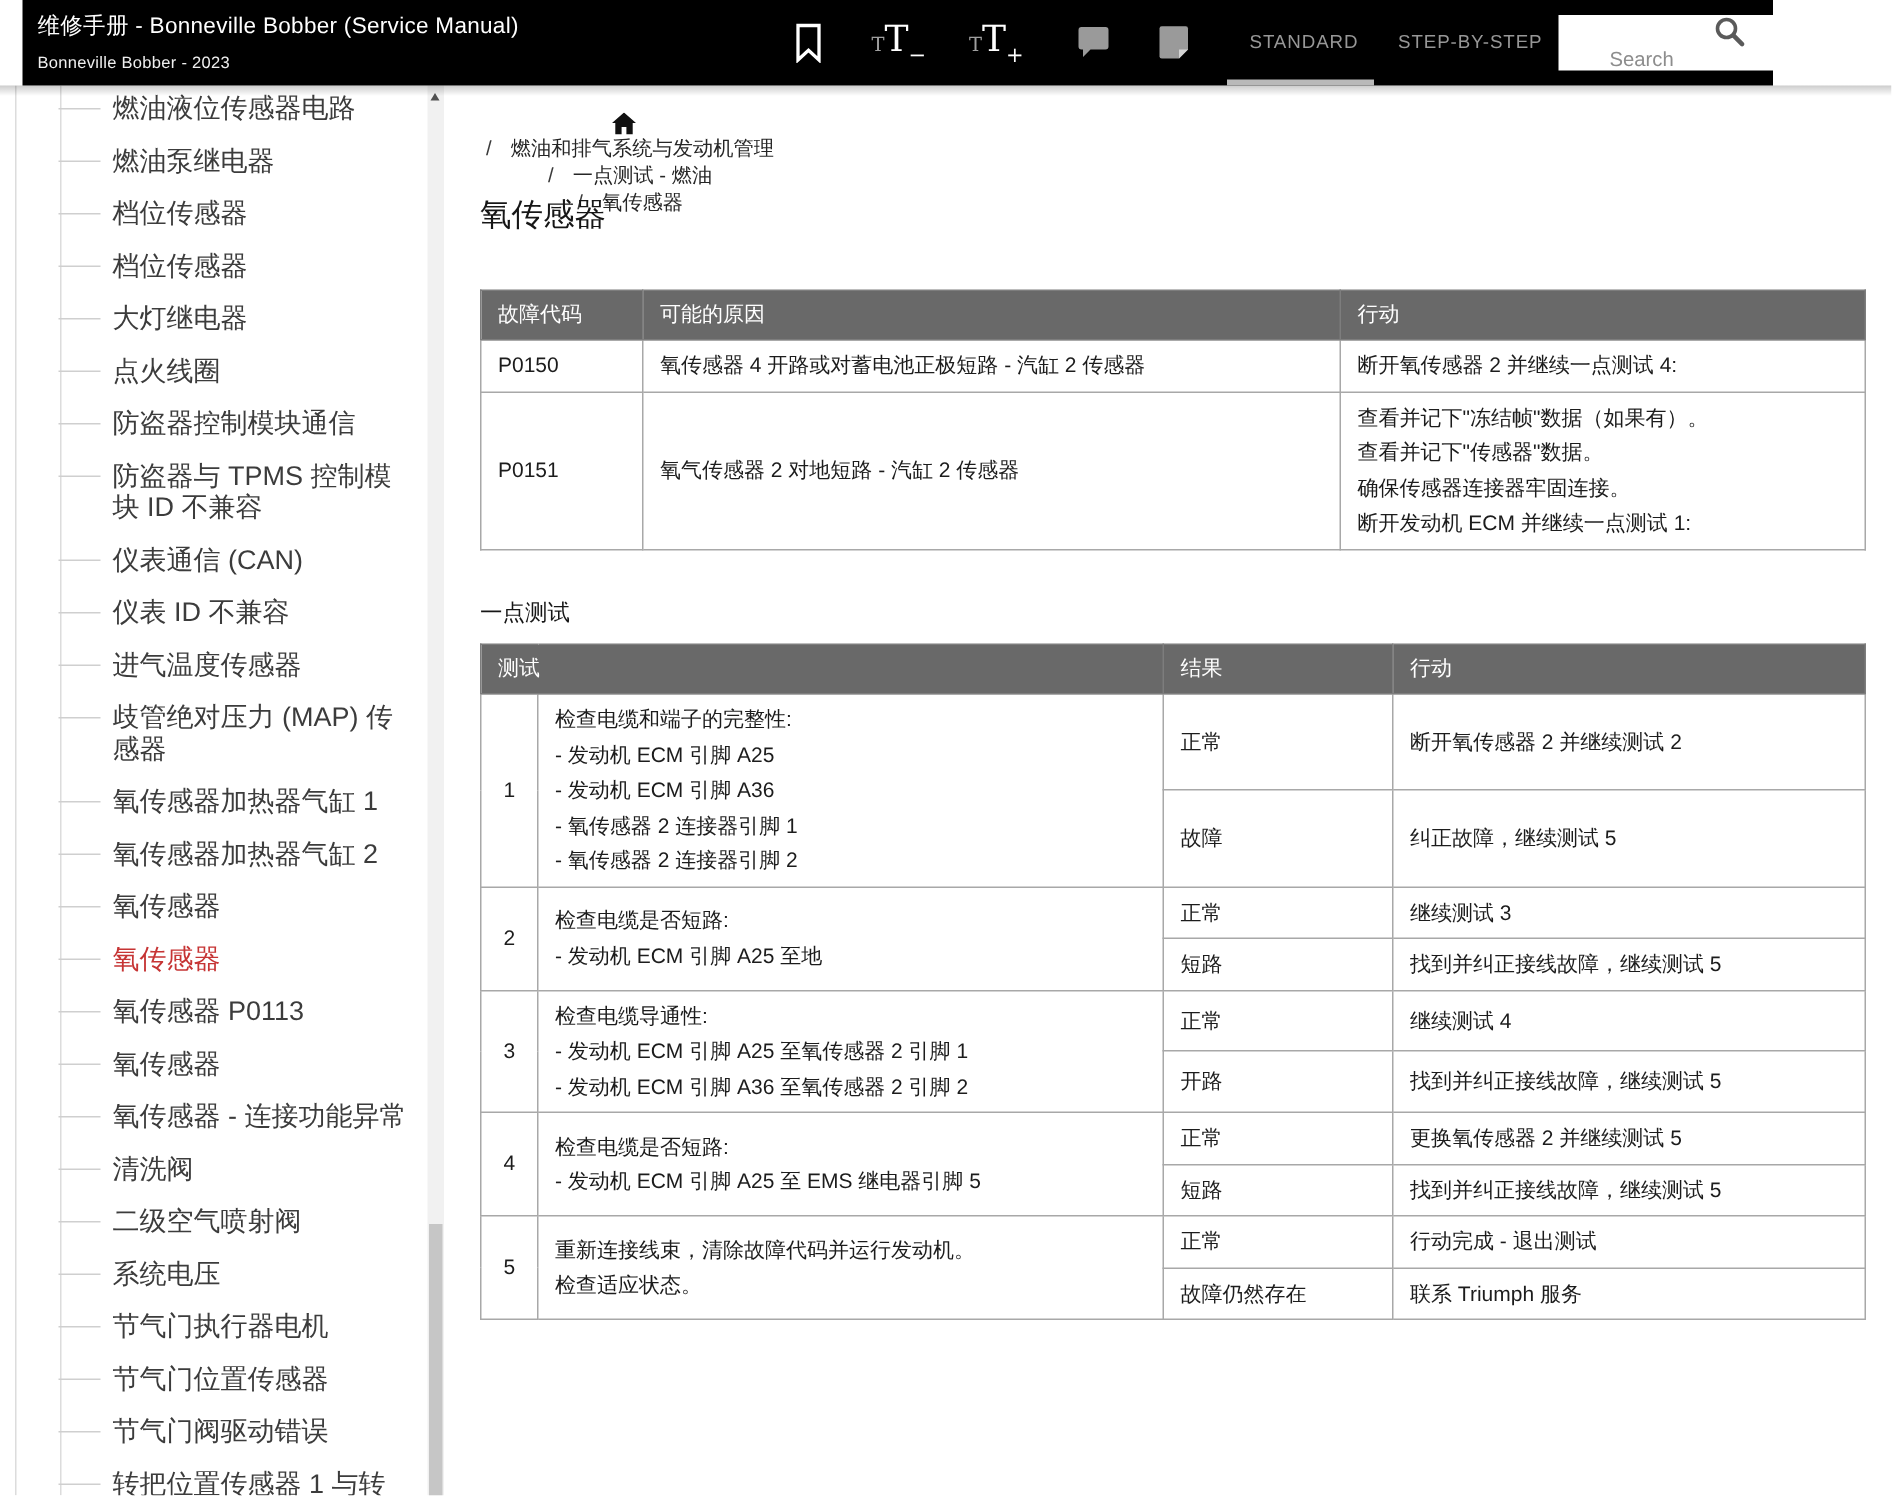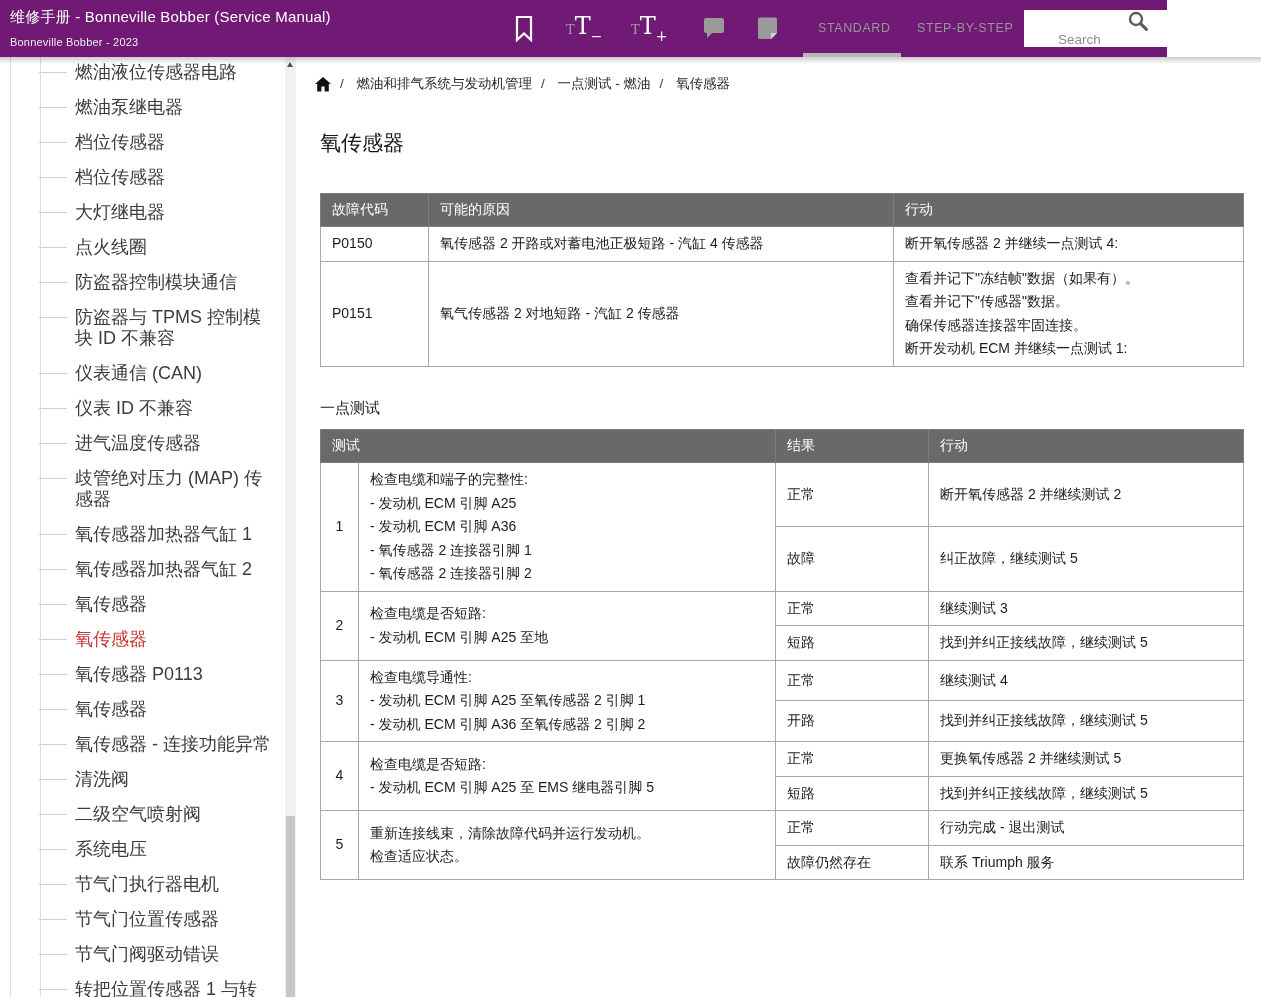--- a/index.html
+++ b/index.html
@@ -1,21 +1,21 @@
 <!DOCTYPE html>
 <html><head>
 <meta charset="utf-8">
 <style>
   *{box-sizing:border-box;margin:0;padding:0;}
   html,body{width:1261px;height:997px;overflow:hidden;background:#fff;
     font-family:"Liberation Sans",sans-serif;}
   #app{position:relative;width:1261px;height:997px;}
 
   
-  .header{position:absolute;top:0;left:0;width:1167px;height:57px;background:#701a75;z-index:5;}
+  .header{position:absolute;top:0;left:15px;width:1167px;height:57px;background:#000000;z-index:5;}
   .header-shadow{position:absolute;top:57px;left:0;width:1261px;height:7px;z-index:4;
     background:linear-gradient(to bottom,rgba(0,0,0,.20),rgba(0,0,0,0));}
   .titles{position:absolute;left:10px;top:8px;color:#fff;}
   .title{font-size:15px;letter-spacing:.2px;}
   .subtitle{font-size:11px;margin-top:9px;color:#efefef;letter-spacing:.2px;}
   .hicon{position:absolute;cursor:pointer;}
   .tt{font-family:"DejaVu Serif",serif;color:#fff;cursor:pointer;position:absolute;top:12px;}
   .tt .s{font-size:13px;color:#9f9f9f;}
   .tt .b{font-size:24px;}
   .tt .m{font-size:14px;vertical-align:-7px;}
@@ -37,21 +37,21 @@
     margin-bottom:14px;cursor:pointer;}
   .tree li::before{content:"";position:absolute;left:-36px;top:10px;width:28px;height:1px;background:#cfcfcf;}
   .scrollbar{position:absolute;left:285px;top:57px;width:11px;height:940px;background:#f1f1f1;}
   .sb-arrow{position:absolute;top:5px;left:2px;width:0;height:0;cursor:pointer;
     border-left:3.5px solid transparent;border-right:3.5px solid transparent;border-bottom:5px solid #505050;}
   .sb-thumb{position:absolute;top:759px;left:1px;width:9px;height:181px;background:#c6c6c6;cursor:pointer;}
 
   
   .main{position:absolute;left:296px;top:57px;width:965px;height:940px;background:#fff;}
   .breadcrumb{position:absolute;left:19px;top:18px;display:flex;align-items:center;
-    font-size:13.5px;color:#262626;}
+    font-size:13.5px;color:#262626;flex-direction:column;}
   .breadcrumb .sep{margin:0 9px;color:#3a3a3a;}
   .crumb{cursor:pointer;}
   .home{display:inline-flex;cursor:pointer;}
   .page-title{position:absolute;left:24px;top:72px;font-size:21px;color:#161616;font-weight:400;}
   .sec-heading{position:absolute;left:24px;top:342px;font-size:15px;color:#161616;font-weight:400;}
 
   .dtable{border-collapse:collapse;table-layout:fixed;width:923px;font-size:14px;color:#1c1c1c;}
   .dtable th{background:#696969;color:#fff;font-weight:400;text-align:left;
     padding:7px 11px;border:1px solid #7d7d7d;}
   .dtable td{border:1px solid #a8a8a8;padding:5px 11px;vertical-align:middle;line-height:23.5px;background:#fff;}
@@ -236,21 +236,21 @@
       <thead>
         <tr>
           <th>故障代码</th>
           <th>可能的原因</th>
           <th>行动</th>
         </tr>
       </thead>
       <tbody>
         <tr>
           <td>P0150</td>
-          <td>氧传感器 2 开路或对蓄电池正极短路 - 汽缸 4 传感器</td>
+          <td>氧传感器 4 开路或对蓄电池正极短路 - 汽缸 2 传感器</td>
           <td class="preline">断开氧传感器 2 并继续一点测试 4:</td>
         </tr>
         <tr>
           <td>P0151</td>
           <td>氧气传感器 2 对地短路 - 汽缸 2 传感器</td>
           <td class="preline">查看并记下"冻结帧"数据（如果有）。
 查看并记下"传感器"数据。
 确保传感器连接器牢固连接。
 断开发动机 ECM 并继续一点测试 1:</td>
         </tr>

